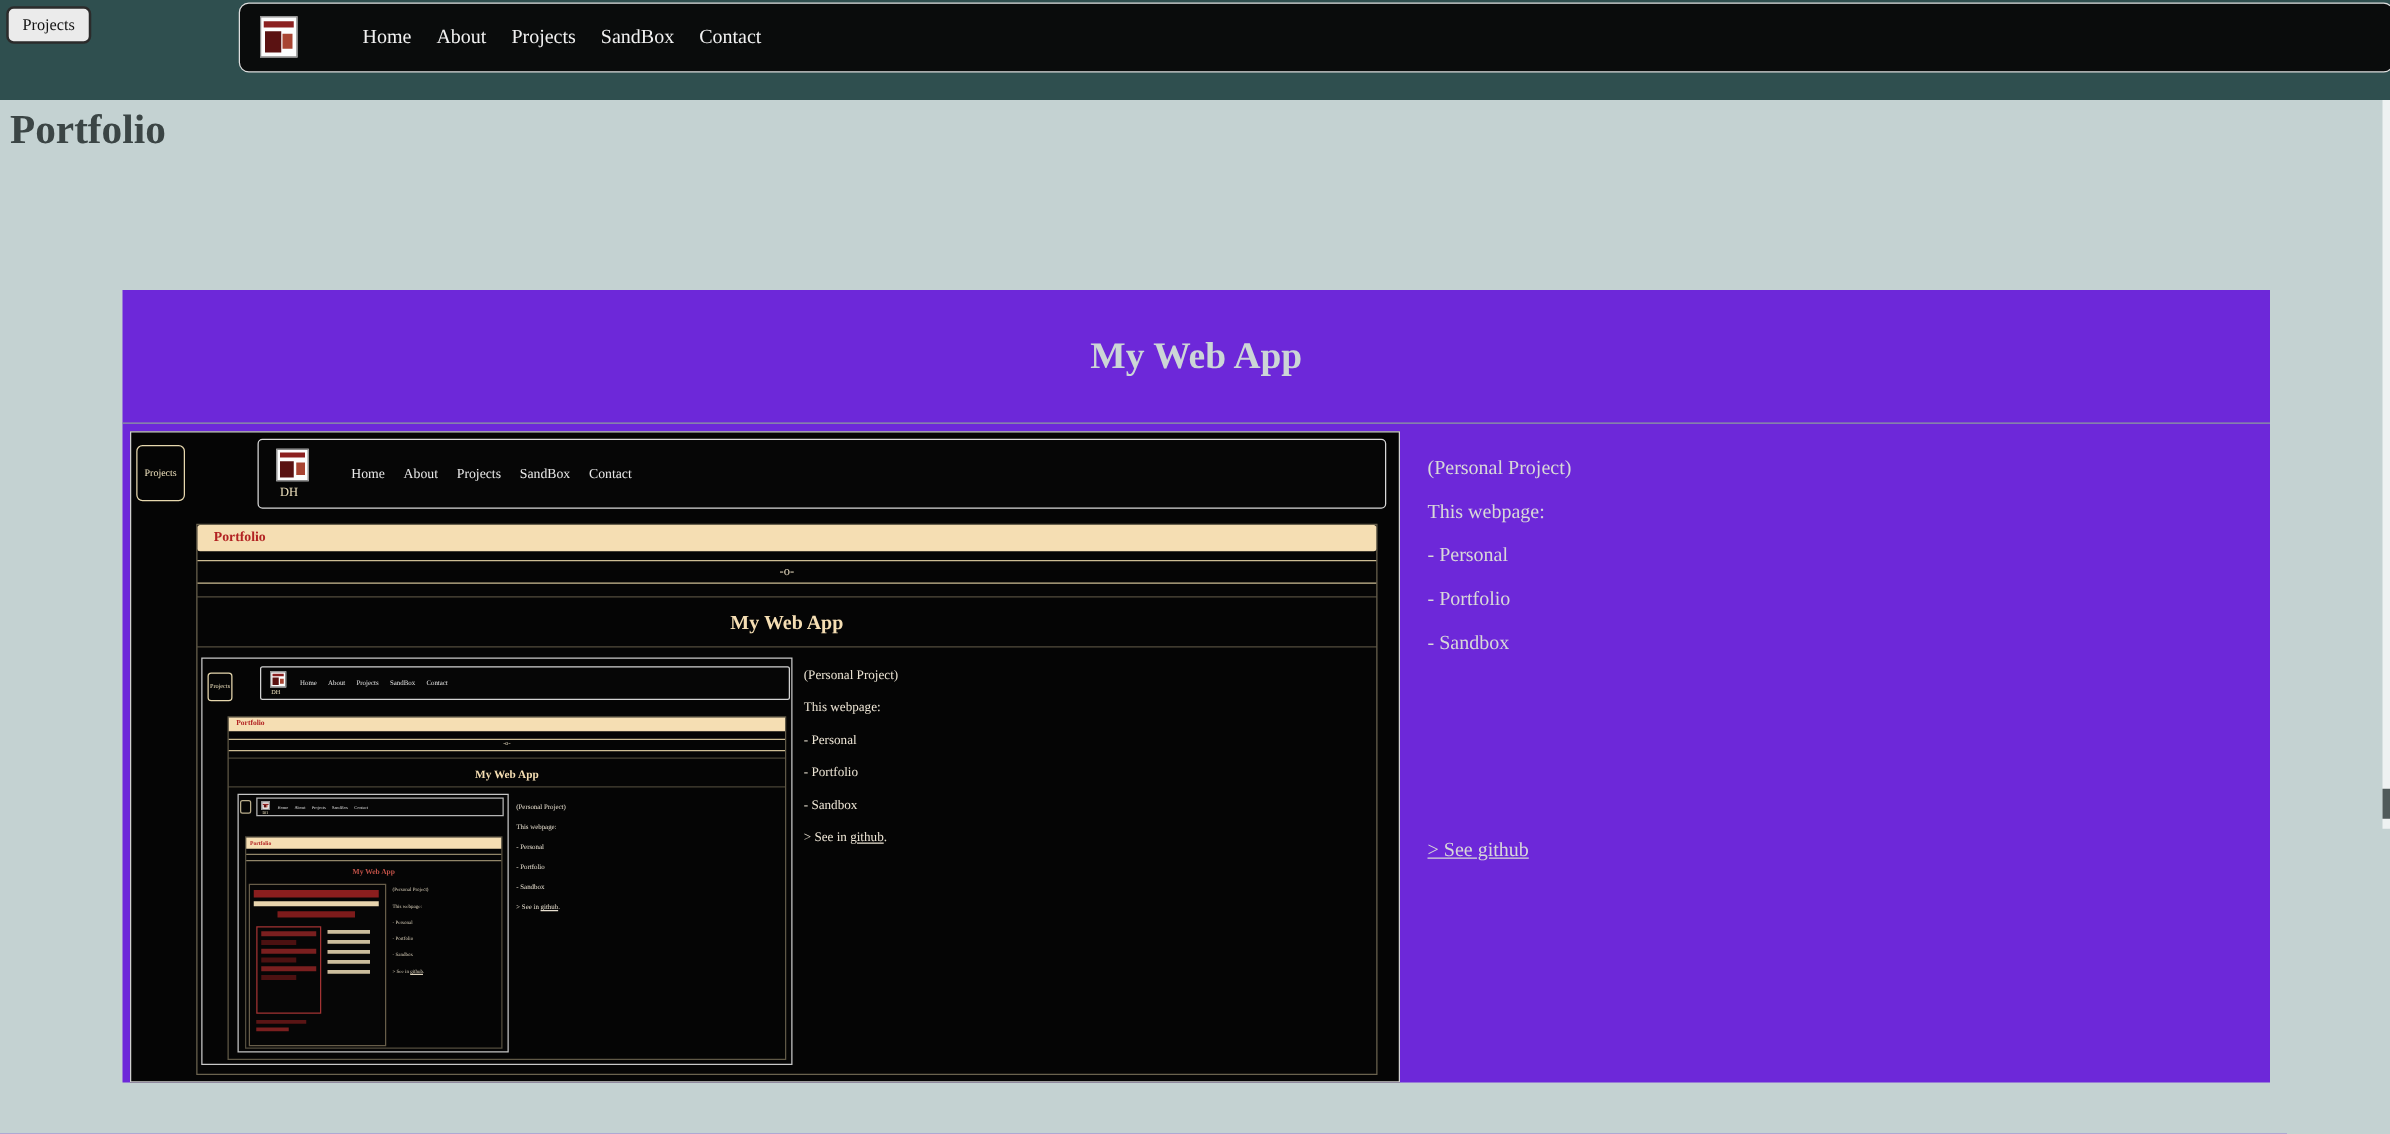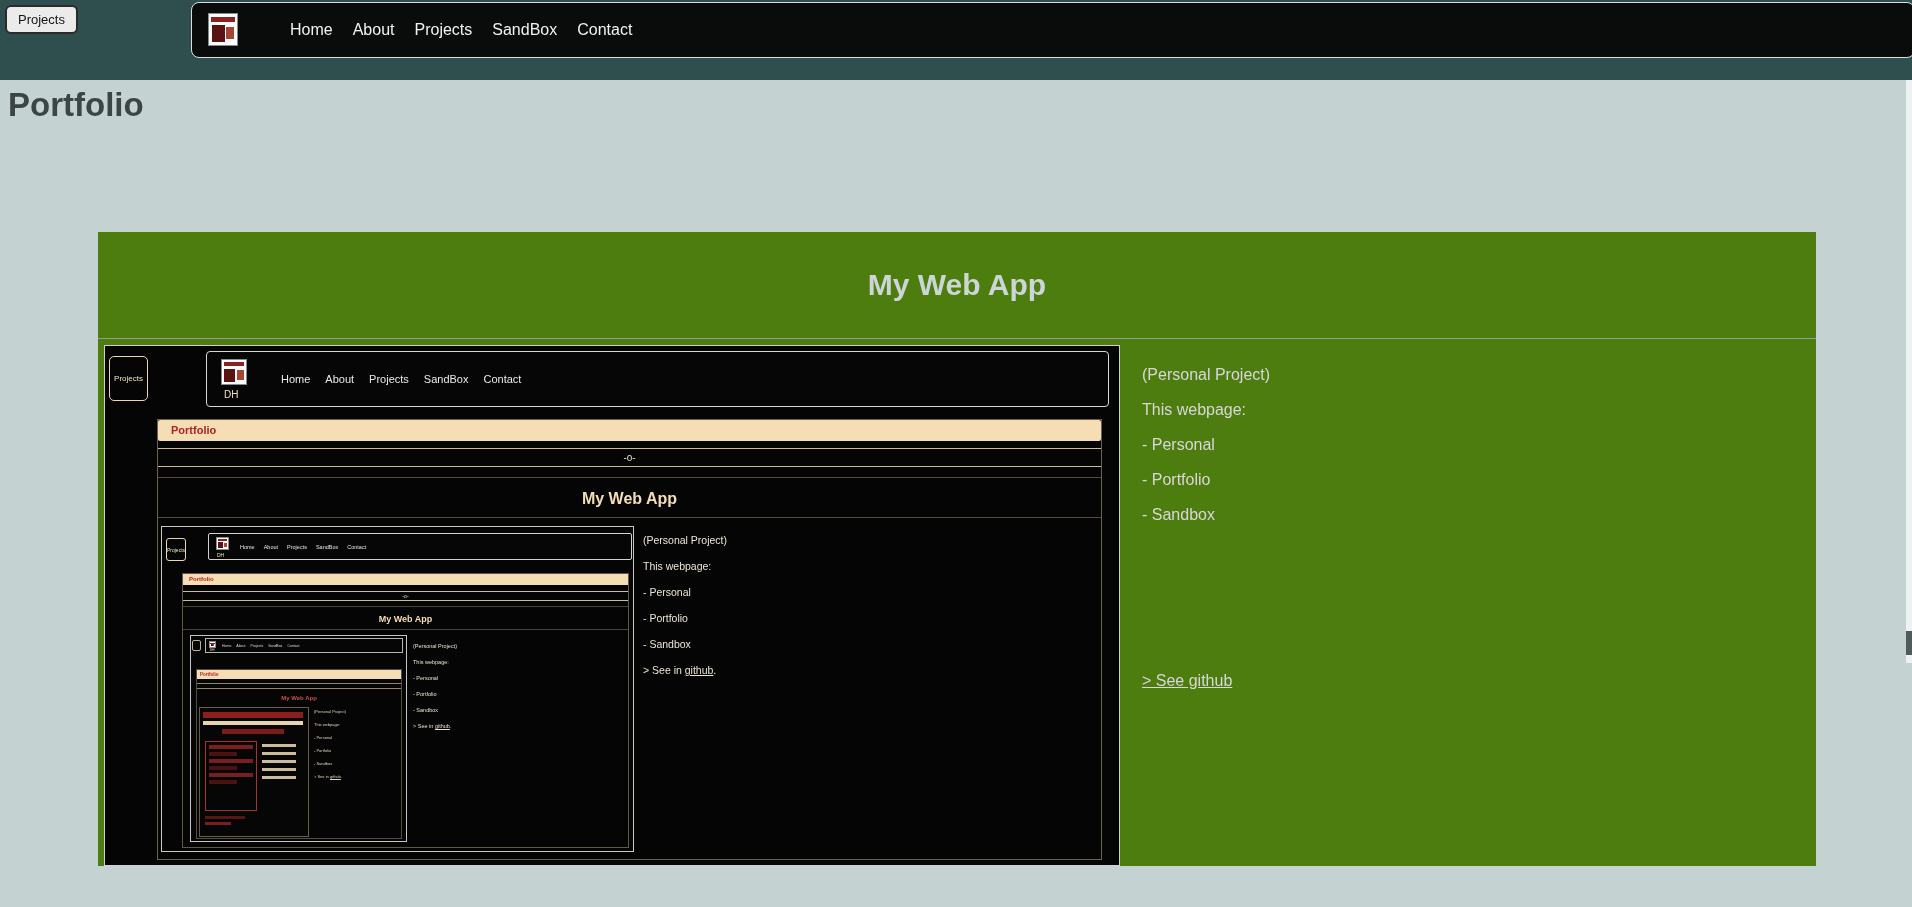--- a/index.html
+++ b/index.html
@@ -1,19 +1,19 @@
 <!DOCTYPE html>
 <html><head>
 <meta charset="utf-8">
 <style>
   * { margin:0; padding:0; box-sizing:border-box; }
   html,body { width:1912px; height:907px; overflow:hidden; }
   body { background:#c4d2d2; font-family:"Liberation Sans", sans-serif; position:relative; }
 
-  #screen { position:absolute; inset:0; width:1912px; height:663px; }
+  #screen { position:absolute; inset:0; width:1912px; height:663px;font-family:Liberation Serif, serif; }
 
   
   .topbar { position:absolute; top:0; left:0; width:100%; height:80px; background:#2f4f4f; }
   .btn-projects { position:absolute; top:5px; left:5px; padding:5px 11px; background:#ebebeb;
     color:#141414; border:2px solid #2b2b2b; border-radius:6px; font-size:13px; font-family:inherit; cursor:pointer; }
   .mainnav { position:absolute; top:2px; left:191px; right:-3px; height:56px; background:#0a0c0c;
     border:1px solid #dedede; border-radius:8px; }
   .logoimg { position:absolute; background:#fdfdfd; border:1px solid #8a8a8a; overflow:hidden; }
   .logoimg .fa { position:absolute; left:8%; top:10%; width:84%; height:16%; background:#8b2020; }
   .logoimg .fb { position:absolute; left:10%; top:36%; width:46%; height:54%; background:#5a1212; }
@@ -23,21 +23,21 @@
   .navlinks a { color:#f1f1f1; font-size:16px; text-decoration:none; cursor:pointer; }
 
   
   .scroll-track { position:absolute; right:0; top:80px; bottom:0; width:6px; background:#eef2f2; }
   .scroll-thumb { position:absolute; right:0; bottom:8px; width:6px; height:24px; background:#4f5a5a; }
 
   
   .page-title { position:absolute; left:8px; top:86px; font-size:33px; font-weight:bold; color:#3b4545; }
 
   
-  .card { position:absolute; left:98px; top:232px; width:1718px; height:634px; background:#4d7c0f; }
+  .card { position:absolute; left:98px; top:232px; width:1718px; height:634px; background:#6d28d9; }
   .card-head { position:absolute; top:0; left:0; width:100%; height:107px; border-bottom:1px solid #8d9c9c; }
   .card-head h2 { text-align:center; line-height:105px; font-size:30px; color:#ccd6d6; font-weight:bold; }
   .card-info { position:absolute; left:1030px; top:113px; width:686px; height:521px; color:#d8d8d8; padding:21px 0 0 14px; }
   .card-info p { font-size:16px; line-height:18px; margin:0 0 17px 0; white-space:nowrap; }
   .gh-link { position:absolute; left:14px; top:327px; font-size:16px; color:#d8d8d8;
     text-decoration:underline; cursor:pointer; }
 
   
   .shot2 { position:absolute; left:6px; top:113px; width:1016px; height:521px; background:#050505; border:1px solid #cfcfcf; }
   .s2-projects { position:absolute; left:4px; top:10px; width:39px; height:45px; border:1px solid #e7d8ae;

